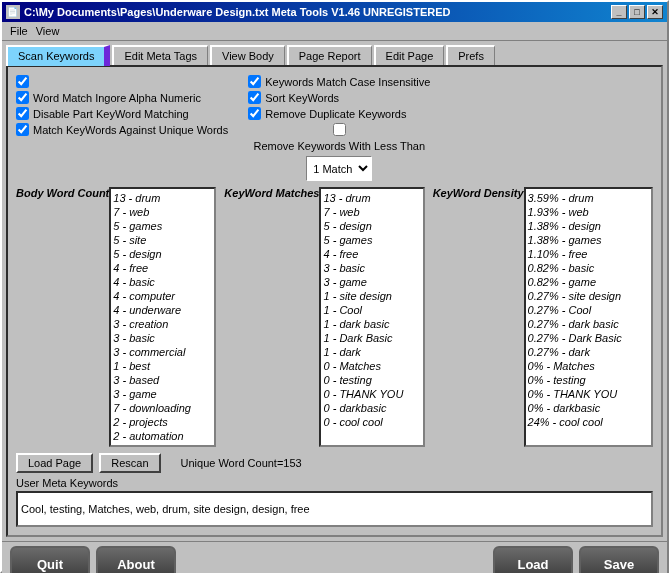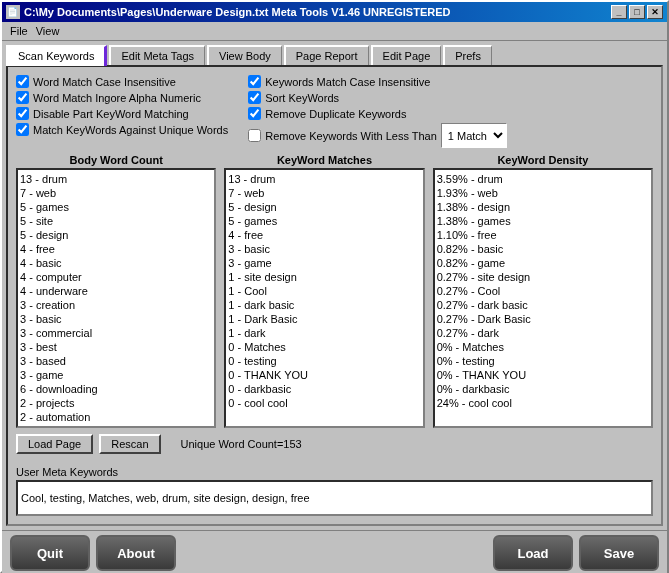--- a/index.html
+++ b/index.html
@@ -87,24 +87,24 @@
       padding: 3px 10px;
       background: #c0c0c0;
       border: 1px solid #808080;
       border-bottom: none;
       cursor: pointer;
       font-size: 11px;
       border-top: 2px solid #ffffff;
       border-left: 2px solid #ffffff;
     }
     .tab.active {
-      background: #ffffff;
+      background: #7dd3fc;
       border-top: 2px solid #ffffff;
       border-left: 2px solid #ffffff;
-      border-right: 3px solid #6d28d9;
+      border-right: 6px solid #6d28d9;
       position: relative;
       z-index: 2;
       margin-bottom: -1px;
       padding-bottom: 4px;
     }
     .main-content {
       flex: 1;
       background: #c0c0c0;
       border: 2px inset #808080;
       margin: 0 4px 4px 4px;
@@ -130,40 +130,42 @@
     }
     .checkbox-row input[type="checkbox"] {
       width: 13px;
       height: 13px;
       cursor: pointer;
     }
     .match-row {
       display: flex;
       align-items: center;
       gap: 4px;
+      flex-direction: column;
     }
     .match-select {
       font-size: 11px;
       background: white;
       border: 1px solid #808080;
       border-right-color: #ffffff;
       border-bottom-color: #ffffff;
       padding: 0 2px;
       height: 25px;
       min-width: 60px;
     }
     .lists-section {
       display: flex;
       gap: 8px;
       flex: 1;
     }
     .list-col {
       display: flex;
-      flex-direction: column;
+      flex-direction: row;
       flex: 1;
+      font-style: italic;
     }
     .list-col-wide {
       flex: 1.1;
     }
     .list-label {
       font-size: 11px;
       font-weight: bold;
       margin-bottom: 2px;
       text-align: center;
     }
@@ -177,21 +179,21 @@
       font-size: 11px;
       min-height: 200px;
     }
     .list-box div {
       white-space: nowrap;
       line-height: 14px;
     }
     .bottom-section {
       display: flex;
       flex-direction: column;
-      gap: 12px;
+      gap: 4px;
     }
     .unique-word-count {
       font-size: 11px;
     }
     .load-rescan-row {
       display: flex;
       gap: 6px;
       align-items: center;
     }
     .win-btn {
@@ -306,21 +308,20 @@
       <span>Prefs</span>
     </div>
   </div>
 
   <div class="main-content">
 
     <div class="checkboxes-section">
       <div class="checkbox-col">
         <div class="checkbox-row">
           <input type="checkbox" checked="" style="">
-          <span>Word Match Case Insensitive</span>
         </div>
         <div class="checkbox-row">
           <input type="checkbox" checked="" style="">
           <span>Word Match Ingore Alpha Numeric</span>
         </div>
         <div class="checkbox-row">
           <input type="checkbox" checked="" style="">
           <span>Disable Part KeyWord Matching</span>
         </div>
         <div class="checkbox-row">
@@ -363,24 +364,24 @@
             <div>5 - games</div>
             <div>5 - site</div>
             <div>5 - design</div>
             <div>4 - free</div>
             <div>4 - basic</div>
             <div>4 - computer</div>
             <div>4 - underware</div>
             <div>3 - creation</div>
             <div>3 - basic</div>
             <div>3 - commercial</div>
-            <div>3 - best</div>
+            <div>1 - best</div>
             <div>3 - based</div>
             <div>3 - game</div>
-            <div>6 - downloading</div>
+            <div>7 - downloading</div>
             <div>2 - projects</div>
             <div>2 - automation</div>
           </div>
       </div>
 
       <div class="list-col">
         <div class="list-label">KeyWord Matches</div>
         <div class="list-box" id="matches-list">
             <div>13 - drum</div>
             <div>7 - web</div>

